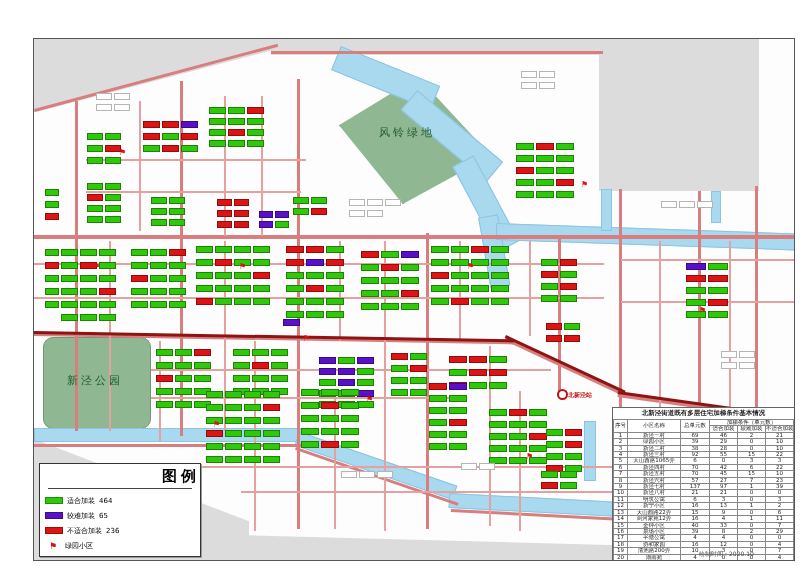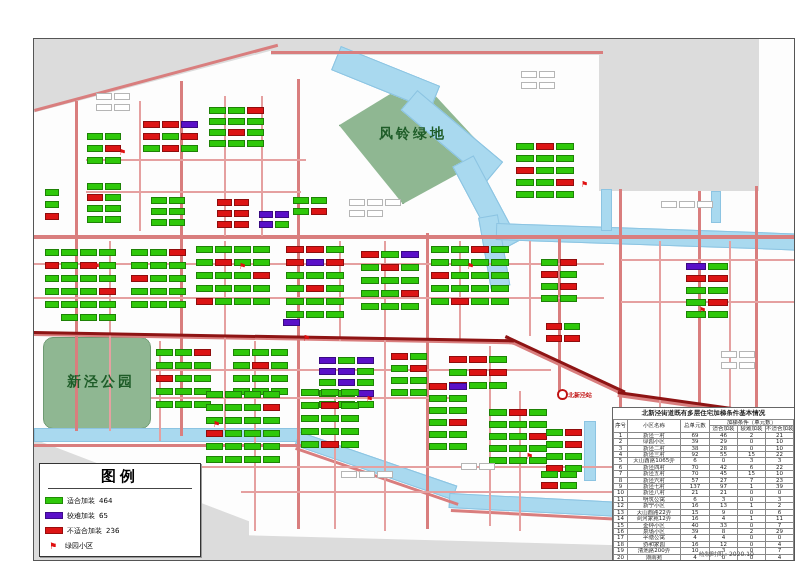--- a/index.html
+++ b/index.html
@@ -15,28 +15,28 @@
   .river{background:#a9d9ef;border:0.5px solid #8cc4e2;}
   .road{background:#e5a0a0;}
   .road.major{background:#d97e7e;}
   .metro{background:#8e1414;}
   .bld{position:absolute;border:0.5px solid rgba(0,0,0,.35);}
   .bld.G{background:#2fc80a;}
   .bld.P{background:#5a10c8;}
   .bld.R{background:#dc1414;}
   .bld.O{background:#ffffff;border:0.5px solid #b5b5b5;}
   .flag{position:absolute;color:#e01010;font-size:8px;line-height:8px;}
-  .park-label{position:absolute;color:#1e5c28;font-size:14px;font-weight:bold;letter-spacing:3px;}
+  .park-label{position:absolute;color:#1e5c28;font-size:11px;font-weight:normal;letter-spacing:3px;}
   .station-label{position:absolute;color:#c01010;font-size:6px;font-weight:bold;}
   .station-dot{position:absolute;width:7px;height:7px;border-radius:50%;
         background:#fff;border:2px solid #c01010;}
   
   #legend{position:absolute;left:5px;top:424px;width:160px;height:92px;background:#fff;
         border:1px solid #333;box-shadow:1px 1px 0 #999;}
-  #legend .lg-title{text-align:center;font-size:15px;font-weight:bold;letter-spacing:4px;
+  #legend .lg-title{text-align:right;font-size:15px;font-weight:bold;letter-spacing:4px;
         margin-top:3px;}
   #legend .lg-rule{border-top:1px solid #444;margin:2px 8px 4px 8px;}
   .lg-cols{display:flex;padding:0 5px;}
   .lg-col{flex:1;}
   .lg-item{display:flex;align-items:center;height:15px;font-size:7px;white-space:nowrap;}
   .lg-swatch{width:16px;height:5px;margin-right:4px;flex:0 0 16px;border:0.5px solid rgba(0,0,0,.3);}
   .lg-count{margin-left:4px;}
   .lg-flag{font-size:9px;color:#e01010;width:16px;text-align:center;flex:0 0 16px;margin-right:4px;}
   .lg-metroicon{width:16px;flex:0 0 16px;margin-right:4px;position:relative;height:9px;}
   .lg-metroicon .bar{position:absolute;left:0;top:4px;width:16px;height:1.5px;background:#8e1414;}

